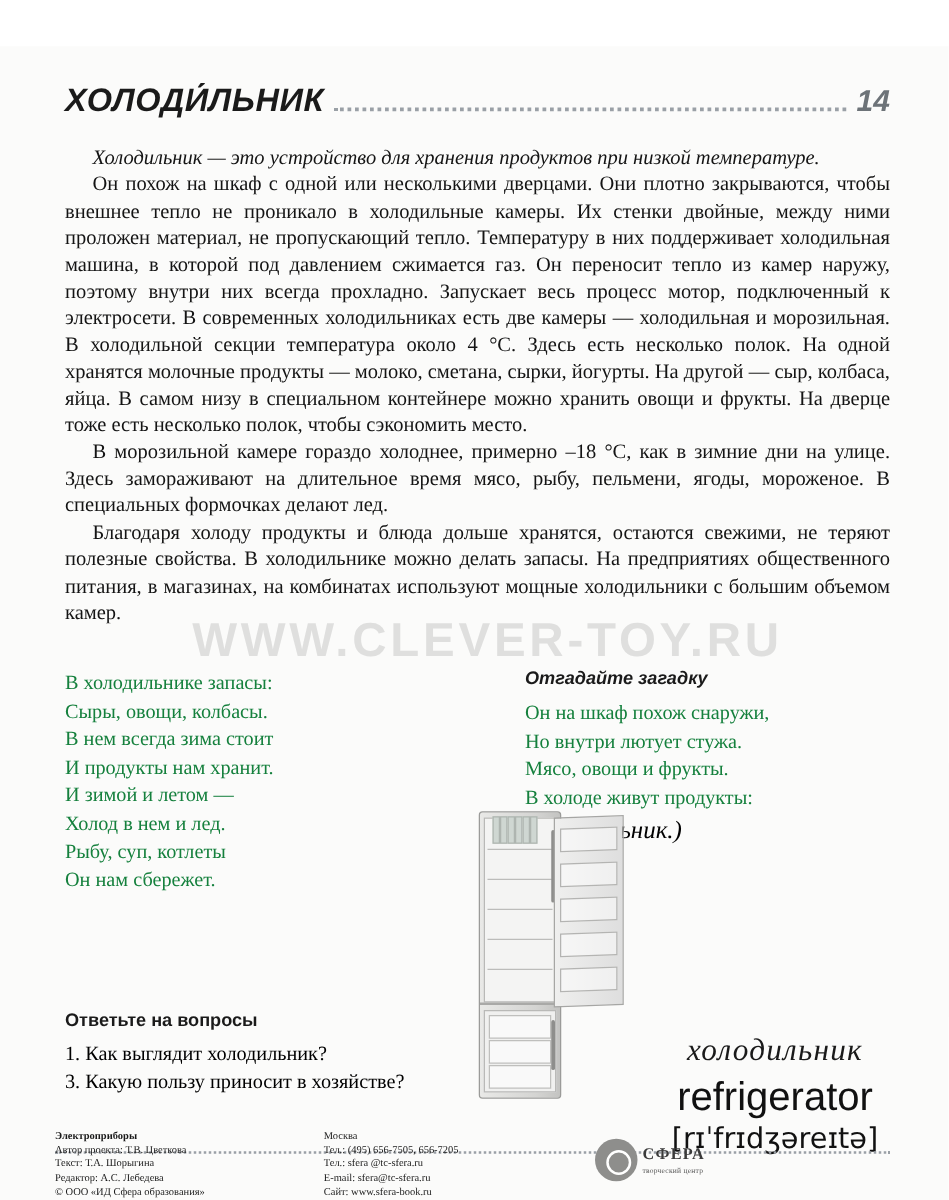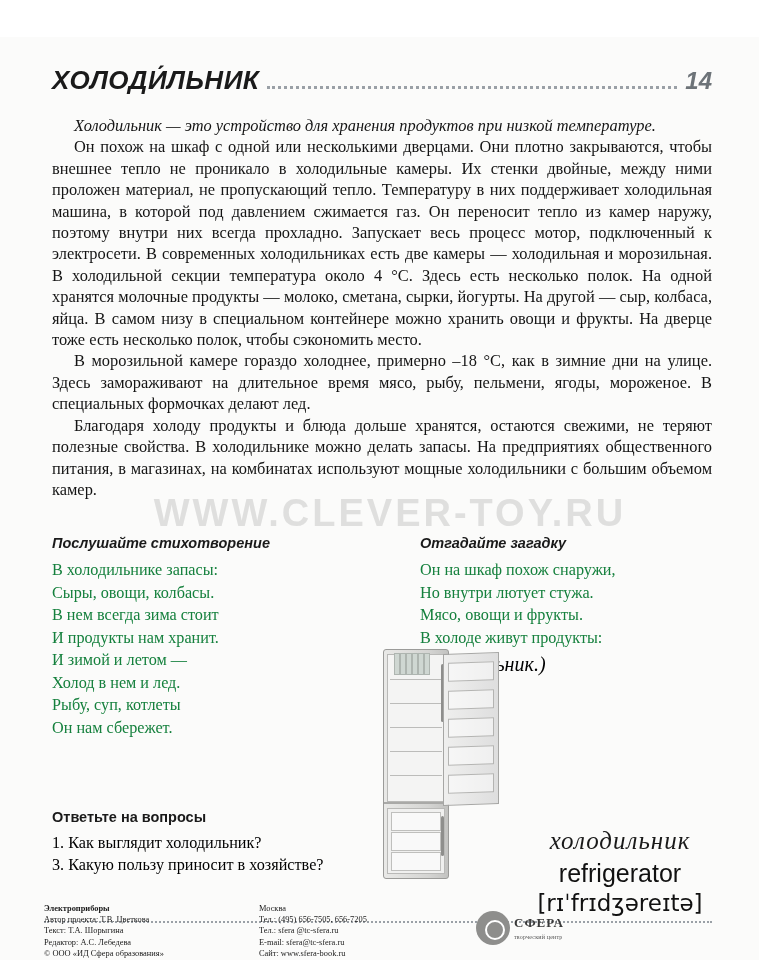--- a/index.html
+++ b/index.html
@@ -248,21 +248,21 @@
   .w-script {
     font-family: "Liberation Serif", serif;
     font-style: italic;
     font-size: 25px;
     letter-spacing: 1px;
     color: #1a1a1a;
     margin-bottom: 4px;
   }
   .w-en {
     font-family: "Liberation Sans", sans-serif;
-    font-size: 25px;
+    font-size: 32px;
     color: #111;
     margin-bottom: 2px;
   }
   .w-ipa {
     font-family: "DejaVu Sans", sans-serif;
     font-size: 23px;
     color: #111;
   }
 
   
@@ -339,21 +339,20 @@
   <div class="body-text">
     <p><em>Холодильник — это устройство для хранения продуктов при низкой температуре.</em></p>
     <p>Он похож на шкаф с одной или несколькими дверцами. Они плотно закрываются, чтобы внешнее тепло не проникало в холодильные камеры. Их стенки двойные, между ними проложен материал, не пропускающий тепло. Температуру в них поддерживает холодильная машина, в которой под давлением сжимается газ. Он переносит тепло из камер наружу, поэтому внутри них всегда прохладно. Запускает весь процесс мотор, подключенный к электросети. В современных холодильниках есть две камеры — холодильная и морозильная. В холодильной секции температура около 4 °С. Здесь есть несколько полок. На одной хранятся молочные продукты — молоко, сметана, сырки, йогурты. На другой — сыр, колбаса, яйца. В самом низу в специальном контейнере можно хранить овощи и фрукты. На дверце тоже есть несколько полок, чтобы сэкономить место.</p>
     <p>В морозильной камере гораздо холоднее, примерно –18 °С, как в зимние дни на улице. Здесь замораживают на длительное время мясо, рыбу, пельмени, ягоды, мороженое. В специальных формочках делают лед.</p>
     <p>Благодаря холоду продукты и блюда дольше хранятся, остаются свежими, не теряют полезные свойства. В холодильнике можно делать запасы. На предприятиях общественного питания, в магазинах, на комбинатах используют мощные холодильники с большим объемом камер.</p>
   </div>
 
   <div class="watermark">WWW.CLEVER-TOY.RU</div>
 
   <div class="col-left">
-    <div class="sec-head">Послушайте стихотворение</div>
     <div class="poem">
       <div>В холодильнике запасы:</div>
       <div>Сыры, овощи, колбасы.</div>
       <div>В нем всегда зима стоит</div>
       <div>И продукты нам хранит.</div>
       <div>И зимой и летом —</div>
       <div>Холод в нем и лед.</div>
       <div>Рыбу, суп, котлеты</div>
       <div>Он нам сбережет.</div>
     </div>

